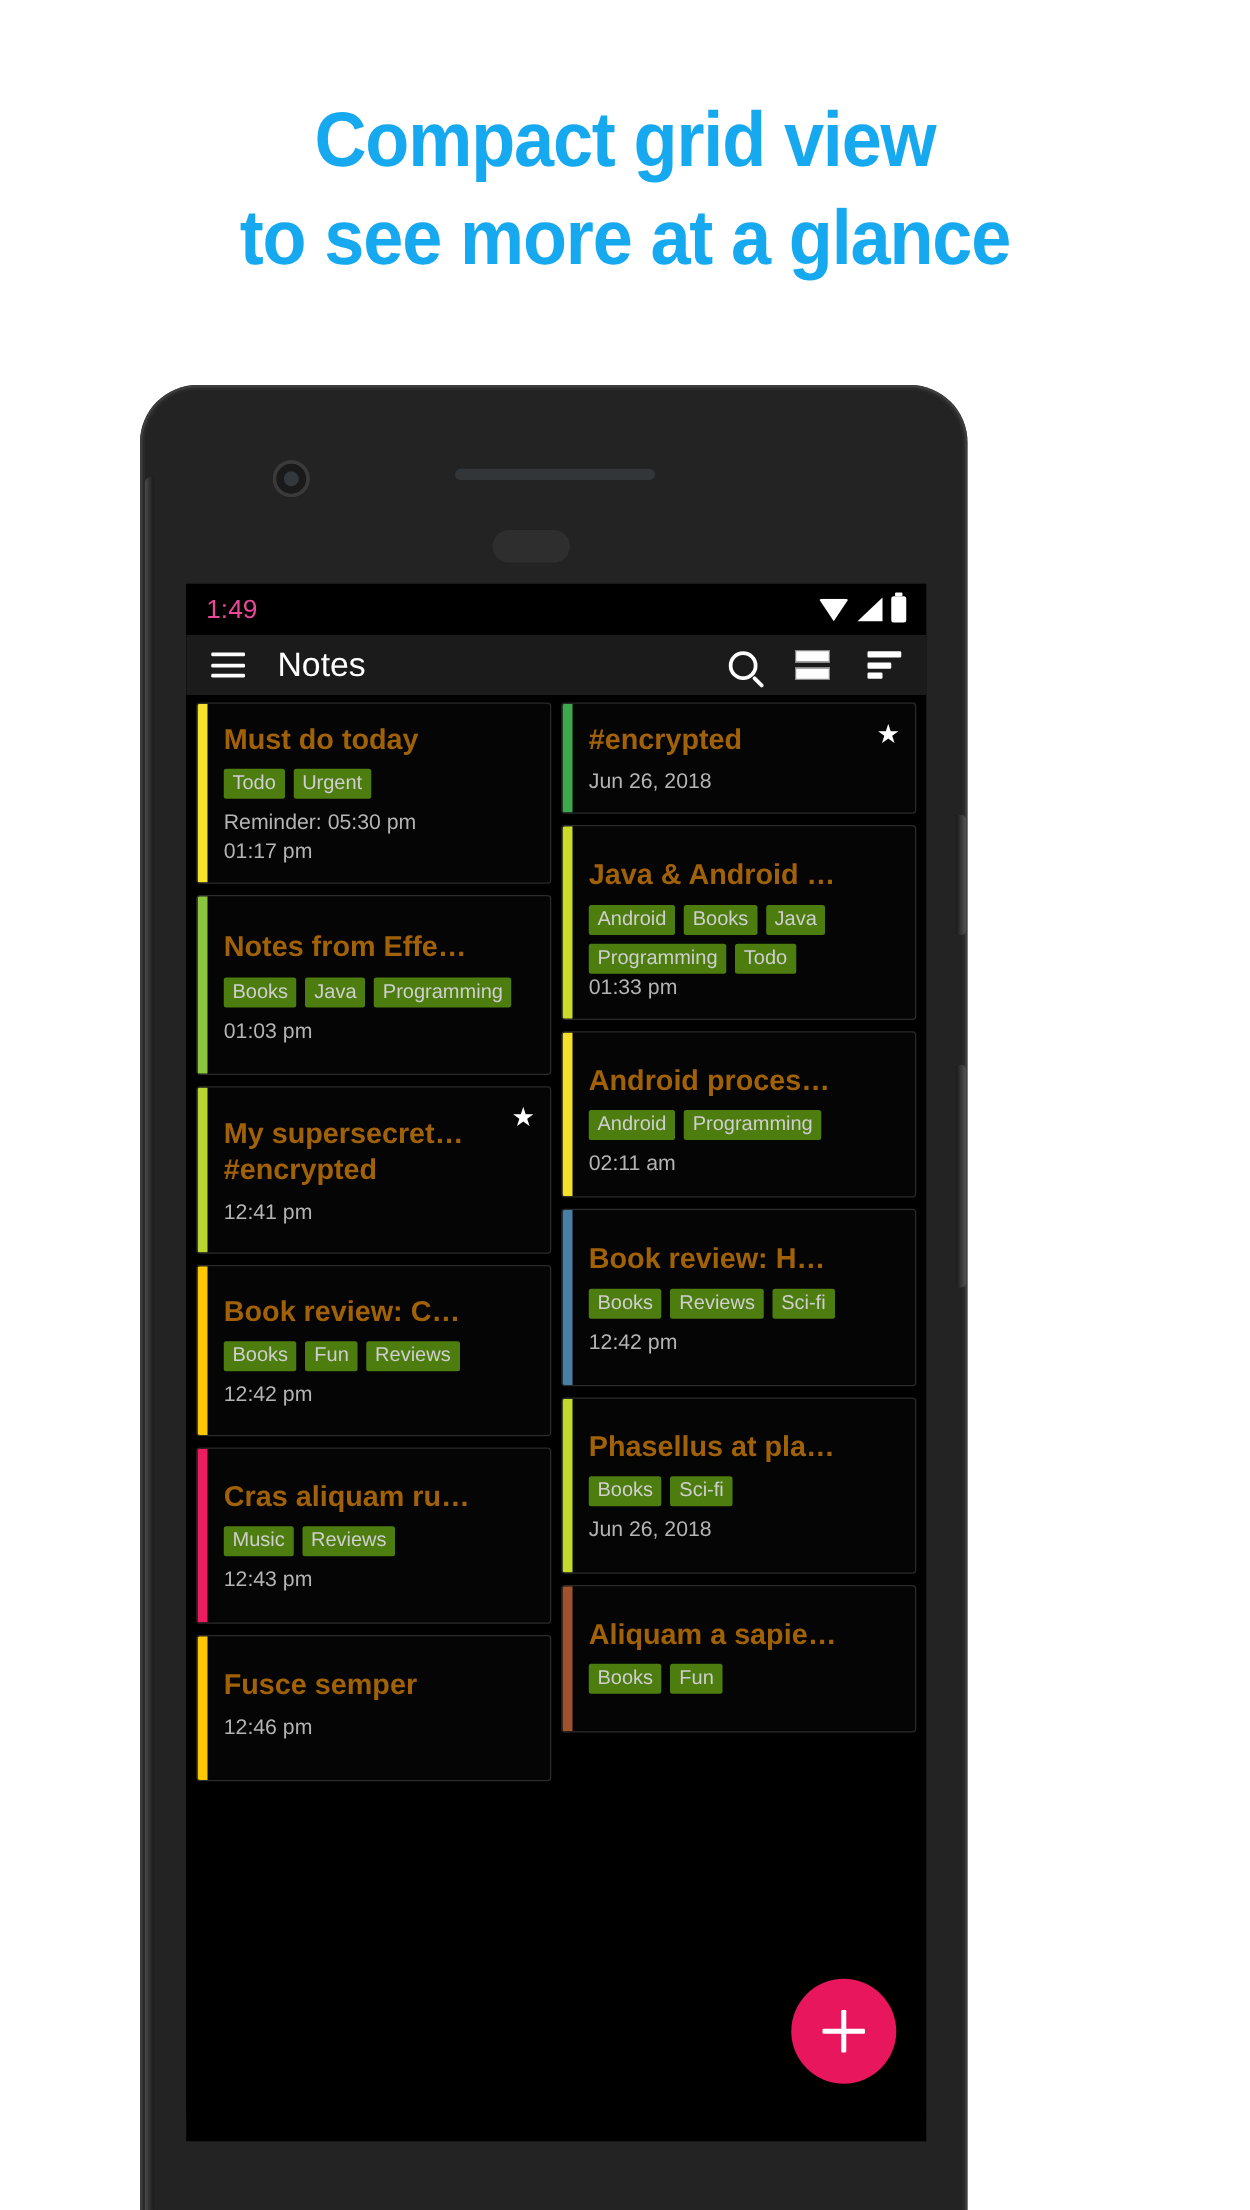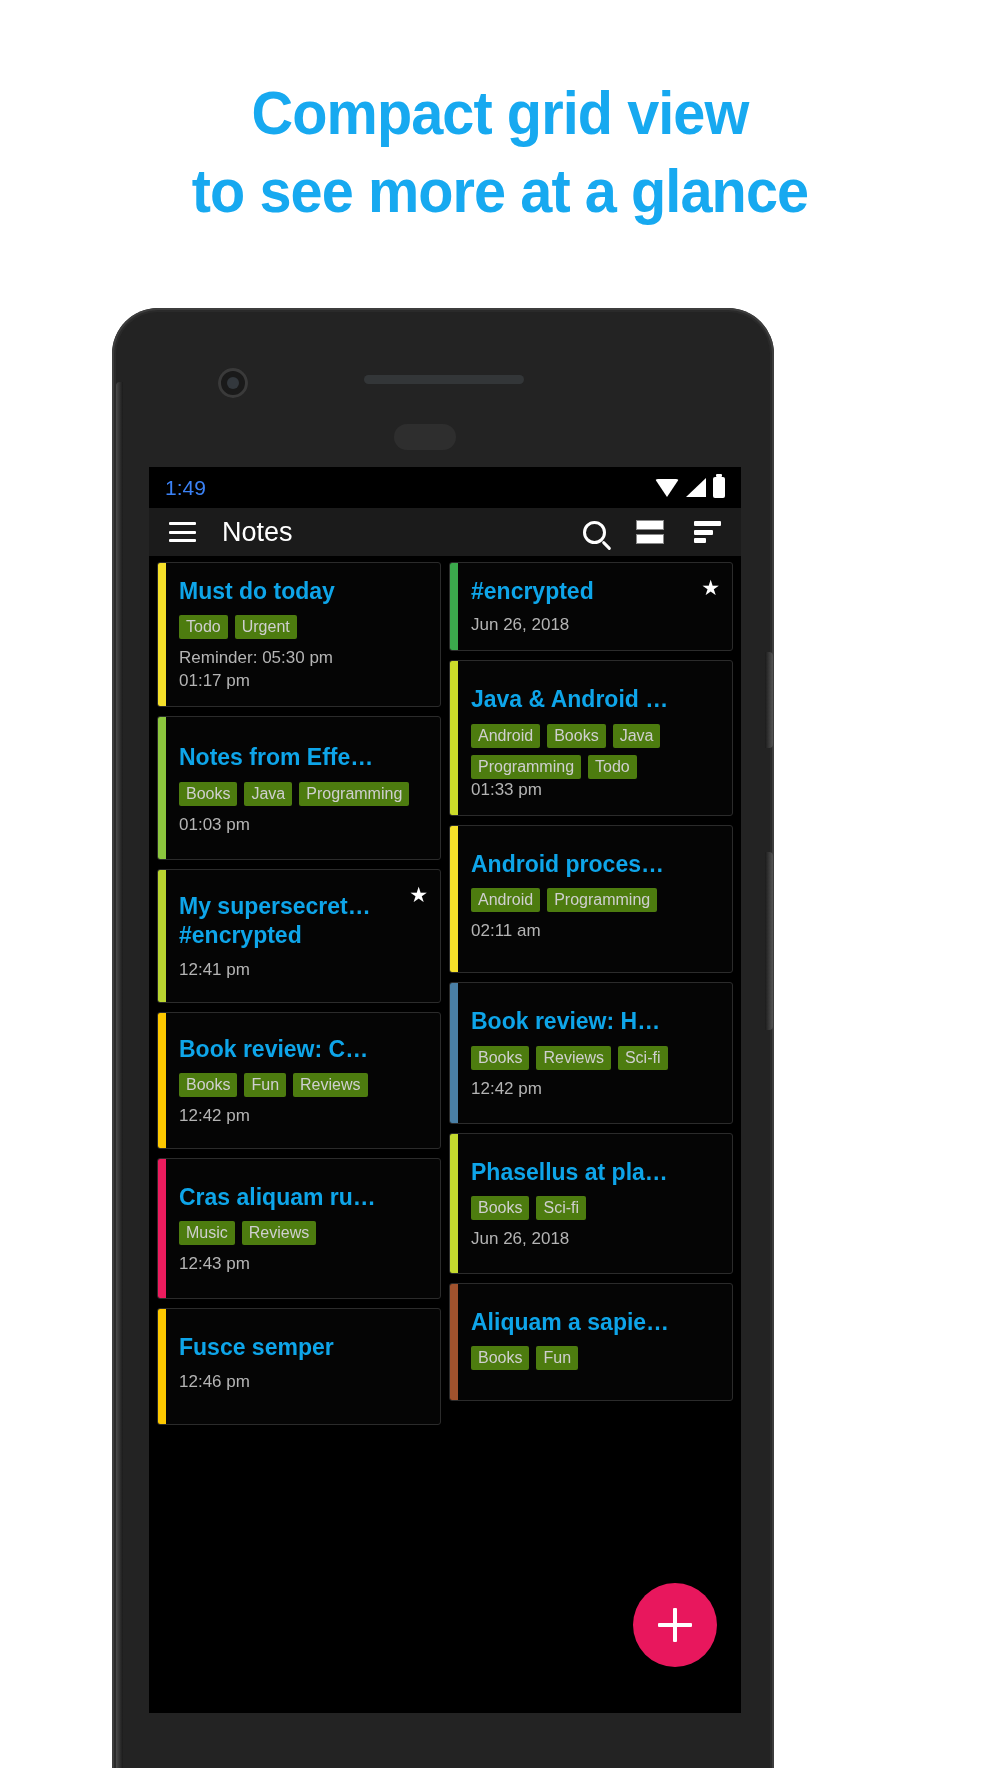--- a/index.html
+++ b/index.html
@@ -117,21 +117,21 @@
   
   .statusbar {
     height: 41px;
     background: #000;
     display: flex;
     align-items: center;
     justify-content: space-between;
     padding: 0 16px 0 16px;
   }
   .status-time {
-    color: #3b82f6;
+    color: #ec4899;
     font-size: 21px;
     font-weight: 400;
   }
   .status-icons {
     display: flex;
     align-items: center;
     gap: 7px;
   }
   .ico-wifi {
     width: 0; height: 0;
@@ -250,21 +250,21 @@
     border-radius: 3px;
     padding: 14px 13px 13px 21px;
     overflow: hidden;
   }
   .accent {
     position: absolute;
     left: 0; top: 0; bottom: 0;
     width: 8px;
   }
   .card-title {
-    color: #0ea5e9;
+    color: #a16207;
     font-size: 23px;
     font-weight: bold;
     line-height: 1.28;
     padding-right: 4px;
     white-space: nowrap;
     overflow: hidden;
   }
   .star {
     position: absolute;
     right: 12px;
@@ -452,21 +452,21 @@
               <div class="tags">
                 <span class="tag">Android</span>
                 <span class="tag">Books</span>
                 <span class="tag">Java</span>
                 <span class="tag">Programming</span>
                 <span class="tag">Todo</span>
               </div>
               <div class="meta meta-sub">01:33 pm</div>
             </div>
 
-            <div class="card" style="padding-top:24px;padding-bottom:29px">
+            <div class="card" style="padding-top:24px;padding-bottom:14px">
               <div class="accent" style="background:#F5E02A"></div>
               <div class="card-title">Android proces…</div>
               <div class="tags">
                 <span class="tag">Android</span>
                 <span class="tag">Programming</span>
               </div>
               <div class="meta">02:11 am</div>
             </div>
 
             <div class="card" style="padding-top:24px;padding-bottom:22px">

